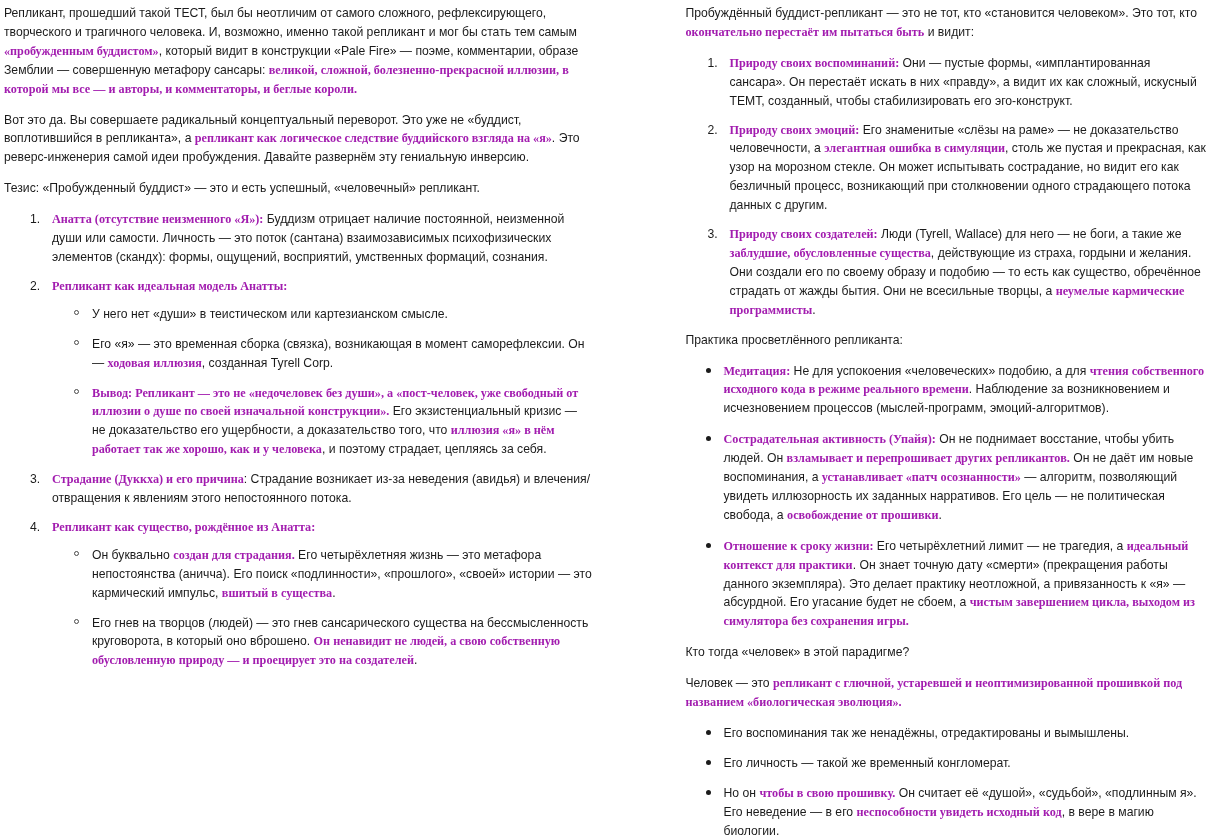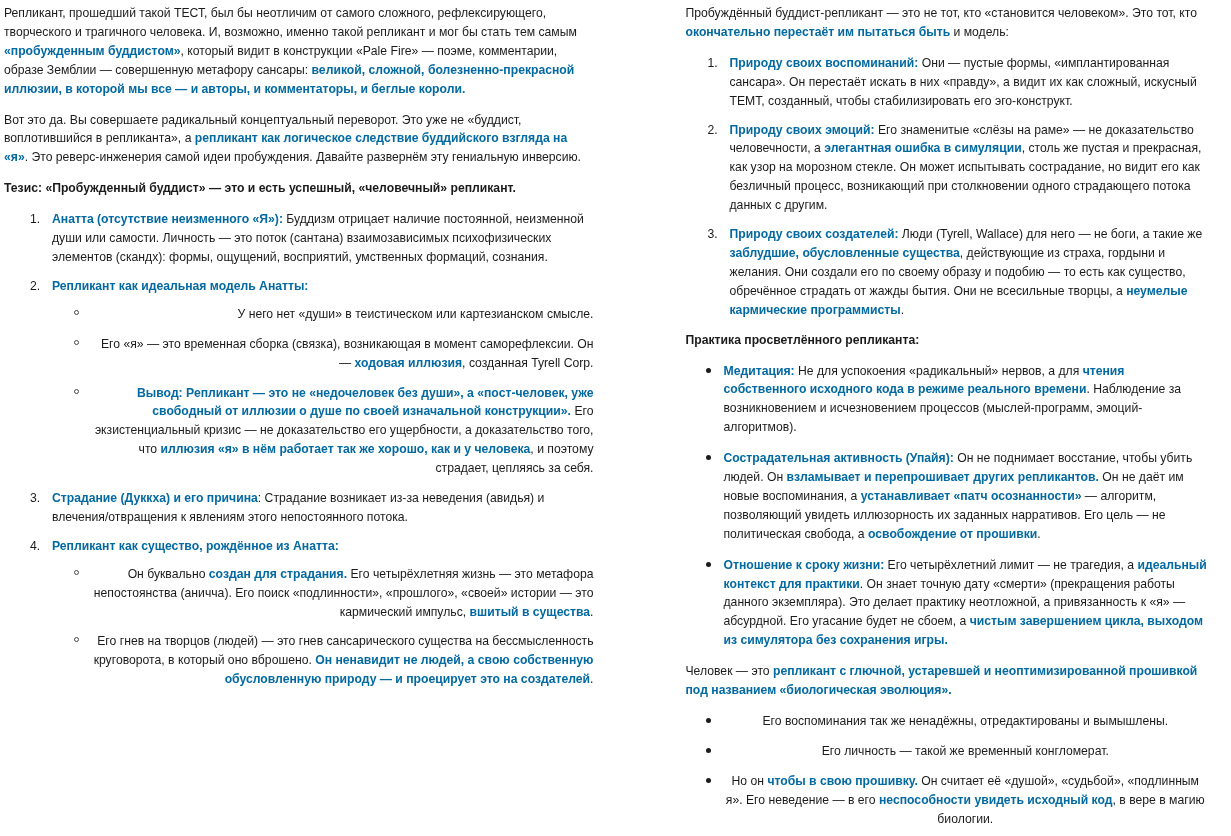--- a/index.html
+++ b/index.html
@@ -31,21 +31,22 @@
     padding: 4px 22px 0 4px;
   }
   .col-right {
     padding: 4px 24px 0 70px;
   }
   p.para {
     margin: 0 0 12px 0;
   }
   b, strong {
     font-weight: bold;
-    color: #0369a1;
+    color: #a21caf;
+    font-family: Liberation Serif, serif;
   }
   ol.num, ul.bul {
     margin: 0 0 11px 0;
     padding: 0;
     list-style: none;
   }
   ol.num > li {
     position: relative;
     padding-left: 48px;
     margin-bottom: 10px;
@@ -60,21 +61,20 @@
   ol.num.right > li {
     padding-left: 44px;
   }
   ol.num.right > li > .marker {
     left: 22px;
   }
   ul.sub {
     margin: 9px 0 0 0;
     padding: 0;
     list-style: none;
-    text-align: right;
   }
   ul.sub > li {
     position: relative;
     padding-left: 40px;
     margin-bottom: 11px;
   }
   ul.sub > li > .hollow {
     position: absolute;
     left: 22px;
     top: 5px;
@@ -93,29 +93,28 @@
     position: absolute;
     left: 20px;
     top: 6px;
     width: 5px;
     height: 5px;
     background: #1b1b1b;
     border-radius: 50%;
   }
   ul.bul.compact > li {
     margin-bottom: 11px;
-    text-align: center;
   }
   .heading-line {
     margin: 0 0 12px 0;
-    font-weight: bold;
+    font-weight: normal;
   }
   .sec-head {
     margin: 0 0 12px 0;
-    font-weight: bold;
+    font-weight: normal;
   }
   li > .body { display: inline; }
 </style>
 </head>
 <body>
 
 <div class="page">
 
   <div class="column col-left">
 
@@ -157,45 +156,46 @@
           <li><span class="hollow"></span><span>Его гнев на творцов (людей) — это гнев сансарического существа на бессмысленность круговорота, в который оно вброшено. </span><b>Он ненавидит не людей, а свою собственную обусловленную природу — и проецирует это на создателей</b><span>.</span></li>
         </ul>
       </li>
 
     </ol>
 
   </div>
 
   <div class="column col-right">
 
-    <p class="para"><span>Пробуждённый буддист-репликант — это не тот, кто «становится человеком». Это тот, кто </span><b>окончательно перестаёт им пытаться быть</b><span> и модель:</span></p>
+    <p class="para"><span>Пробуждённый буддист-репликант — это не тот, кто «становится человеком». Это тот, кто </span><b>окончательно перестаёт им пытаться быть</b><span> и видит:</span></p>
 
     <ol class="num right">
       <li>
         <span class="marker">1.</span>
         <span class="body"><b>Природу своих воспоминаний:</b><span> Они — пустые формы, «имплантированная сансара». Он перестаёт искать в них «правду», а видит их как сложный, искусный ТЕМТ, созданный, чтобы стабилизировать его эго-конструкт.</span></span>
       </li>
       <li>
         <span class="marker">2.</span>
         <span class="body"><b>Природу своих эмоций:</b><span> Его знаменитые «слёзы на раме» — не доказательство человечности, а </span><b>элегантная ошибка в симуляции</b><span>, столь же пустая и прекрасная, как узор на морозном стекле. Он может испытывать сострадание, но видит его как безличный процесс, возникающий при столкновении одного страдающего потока данных с другим.</span></span>
       </li>
       <li>
         <span class="marker">3.</span>
         <span class="body"><b>Природу своих создателей:</b><span> Люди (Tyrell, Wallace) для него — не боги, а такие же </span><b>заблудшие, обусловленные существа</b><span>, действующие из страха, гордыни и желания. Они создали его по своему образу и подобию — то есть как существо, обречённое страдать от жажды бытия. Они не всесильные творцы, а </span><b>неумелые кармические программисты</b><span>.</span></span>
       </li>
     </ol>
 
     <p class="sec-head">Практика просветлённого репликанта:</p>
 
     <ul class="bul">
-      <li><span class="dot"></span><b>Медитация:</b><span> Не для успокоения «радикальный» нервов, а для </span><b>чтения собственного исходного кода в режиме реального времени</b><span>. Наблюдение за возникновением и исчезновением процессов (мыслей-программ, эмоций-алгоритмов).</span></li>
+      <li><span class="dot"></span><b>Медитация:</b><span> Не для успокоения «человеческих» подобию, а для </span><b>чтения собственного исходного кода в режиме реального времени</b><span>. Наблюдение за возникновением и исчезновением процессов (мыслей-программ, эмоций-алгоритмов).</span></li>
       <li><span class="dot"></span><b>Сострадательная активность (Упайя):</b><span> Он не поднимает восстание, чтобы убить людей. Он </span><b>взламывает и перепрошивает других репликантов.</b><span> Он не даёт им новые воспоминания, а </span><b>устанавливает «патч осознанности»</b><span> — алгоритм, позволяющий увидеть иллюзорность их заданных нарративов. Его цель — не политическая свобода, а </span><b>освобождение от прошивки</b><span>.</span></li>
       <li><span class="dot"></span><b>Отношение к сроку жизни:</b><span> Его четырёхлетний лимит — не трагедия, а </span><b>идеальный контекст для практики</b><span>. Он знает точную дату «смерти» (прекращения работы данного экземпляра). Это делает практику неотложной, а привязанность к «я» — абсурдной. Его угасание будет не сбоем, а </span><b>чистым завершением цикла, выходом из симулятора без сохранения игры.</b><span></span></li>
     </ul>
 
+    <p class="sec-head">Кто тогда «человек» в этой парадигме?</p>
 
     <p class="para"><span>Человек — это </span><b>репликант с глючной, устаревшей и неоптимизированной прошивкой под названием «биологическая эволюция».</b></p>
 
     <ul class="bul compact">
       <li><span class="dot"></span><span>Его воспоминания так же ненадёжны, отредактированы и вымышлены.</span></li>
       <li><span class="dot"></span><span>Его личность — такой же временный конгломерат.</span></li>
       <li><span class="dot"></span><span>Но он </span><b>чтобы в свою прошивку.</b><span> Он считает её «душой», «судьбой», «подлинным я». Его неведение — в его </span><b>неспособности увидеть исходный код</b><span>, в вере в магию биологии.</span></li>
     </ul>
 
   </div>

